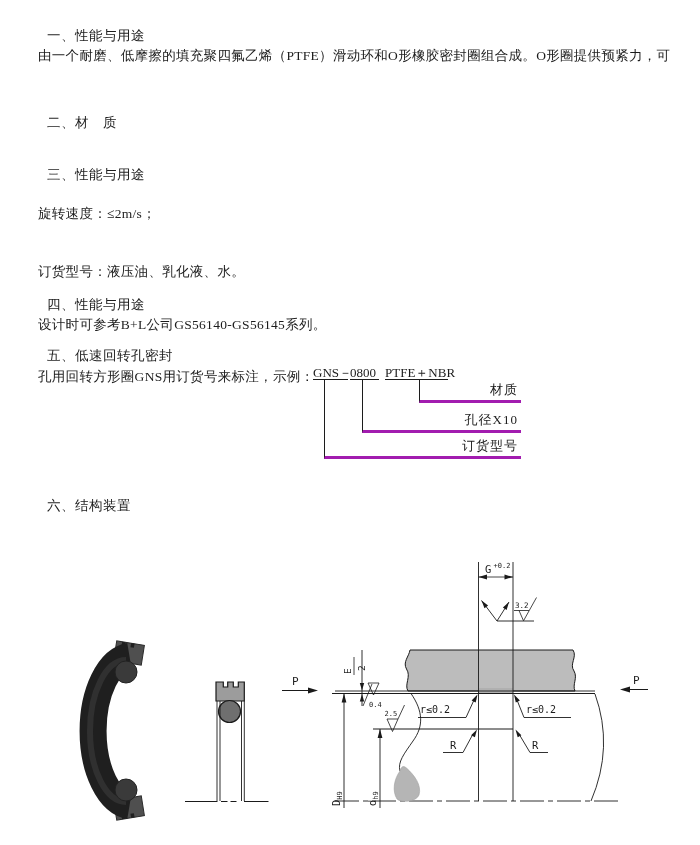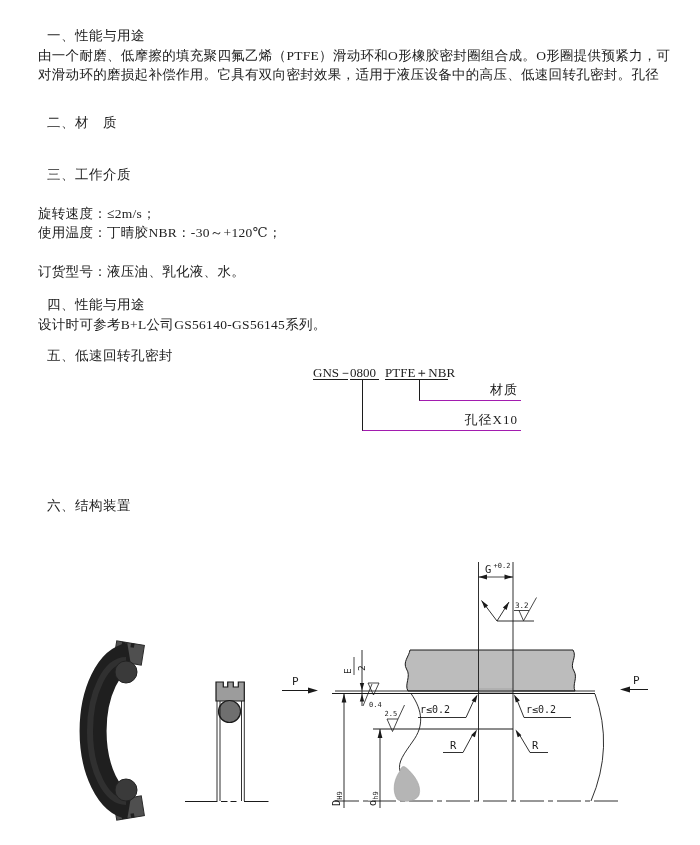--- a/index.html
+++ b/index.html
@@ -2,53 +2,55 @@
 <html><head>
 <meta charset="utf-8">
 <style>
   html,body{margin:0;padding:0;background:#fff;}
   .page{position:relative;width:700px;height:845px;background:#fff;overflow:hidden;
         font-family:"Liberation Serif","DejaVu Serif",serif;color:#1c1c1c;}
   .sec-title{position:absolute;left:20px;font-size:13.5px;font-weight:normal;white-space:nowrap;letter-spacing:.5px;margin-left:27px;}
   .body-line{position:absolute;left:38px;font-size:13.5px;white-space:nowrap;letter-spacing:.3px;text-align:right;}
   .code-part{position:absolute;top:366px;height:13px;font-size:13px;white-space:nowrap;
              border-bottom:1px solid #1c1c1c;line-height:13px;}
-  .callout{position:absolute;border-left:1px solid #1c1c1c;border-bottom:1px solid #a21caf;}
+  .callout{position:absolute;border-left:1px solid #1c1c1c;border-bottom:3px solid #a21caf;}
   .callout .lbl{position:absolute;right:3px;bottom:1px;font-size:13px;white-space:nowrap;letter-spacing:1px;}
   svg text{font-family:"DejaVu Sans Mono","Liberation Mono",monospace;fill:#1c1c1c;}
 </style>
 </head>
 <body>
 
 <div class="page">
 
   <div class="sec-title" style="top:27px">一、性能与用途</div>
   <div class="body-line" style="top:47px">由一个耐磨、低摩擦的填充聚四氟乙烯（PTFE）滑动环和O形橡胶密封圈组合成。O形圈提供预紧力，可</div>
-  <div class="body-line" style="top:66px">对滑动环的磨损起补偿作用。它具有双向密封效果，适用于液压设备中的高压、低速回转孔密封。孔径</div>
 
   <div class="sec-title" style="top:114px">二、材　质</div>
 
-  <div class="sec-title" style="top:166px">三、工作介质</div>
+  <div class="sec-title" style="top:166px">三、性能与用途</div>
   <div class="body-line" style="top:205px">旋转速度：≤2m/s；</div>
-  <div class="body-line" style="top:224px">使用温度：丁晴胶NBR：-30～+120℃；</div>
   <div class="body-line" style="top:263px">订货型号：液压油、乳化液、水。</div>
 
   <div class="sec-title" style="top:296px">四、性能与用途</div>
   <div class="body-line" style="top:316px">设计时可参考B+L公司GS56140-GS56145系列。</div>
 
   <div class="sec-title" style="top:347px">五、低速回转孔密封</div>
+  <div class="body-line" style="top:368px">孔用回转方形圈GNS用订货号来标注，示例：</div>
   <div class="code-part" style="left:313px;width:35px">GNS－</div>
   <div class="code-part" style="left:350px;width:29px">0800</div>
   <div class="code-part" style="left:385px;width:63px">PTFE＋NBR</div>
 
   <div class="callout" style="left:419px;top:379px;width:101px;height:21px">
     <span class="lbl">材质</span>
   </div>
   <div class="callout" style="left:362px;top:379px;width:158px;height:51px">
     <span class="lbl">孔径X10</span>
+  </div>
+  <div class="callout" style="left:324px;top:379px;width:196px;height:77px">
+    <span class="lbl">订货型号</span>
   </div>
 
   <div class="sec-title" style="top:497px">六、结构装置</div>
 
   <svg style="position:absolute;left:60px;top:555px" width="640" height="290" viewBox="60 555 640 290" fill="none" stroke-linecap="butt">
 
     <g>
       <g transform="rotate(9 129 653)">
         <rect x="115" y="643" width="28" height="20" fill="#4f4f4f" stroke="#2b2b2b" stroke-width="1"></rect>
         <rect x="120.5" y="643" width="3.5" height="4" fill="#1f1f1f"></rect>

